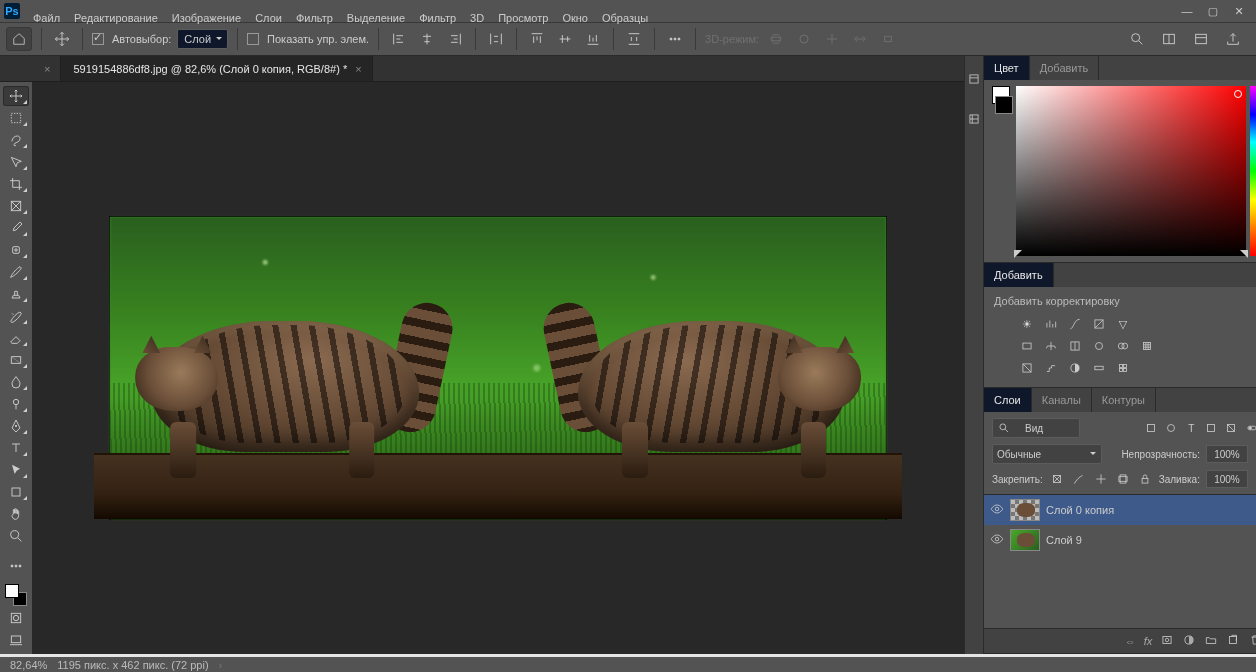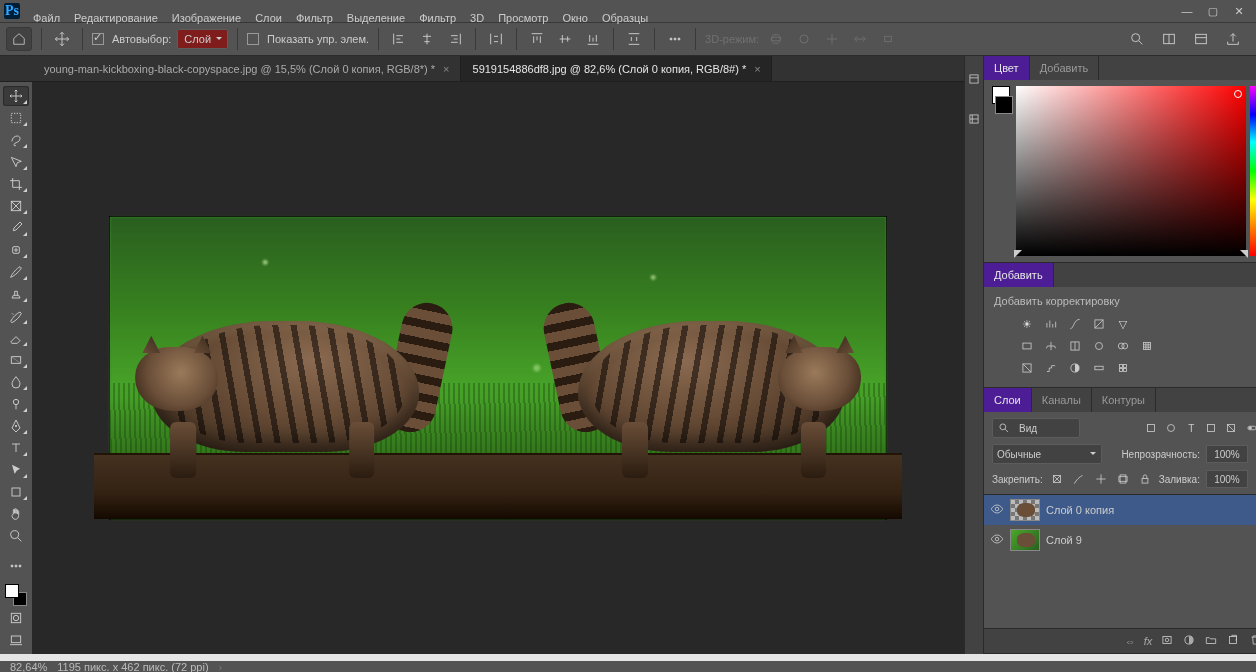--- a/index.html
+++ b/index.html
@@ -1,33 +1,33 @@
 <!DOCTYPE html>
 <html><head>
 <meta charset="utf-8">
 <style>
 * { margin: 0; padding: 0; box-sizing: border-box; font-family: "Segoe UI", Tahoma, sans-serif; user-select: none; }
 body { width: 1256px; height: 672px; background: #323232; overflow: hidden; color: #ccc; font-size: 11px; }
 
 
 .menubar { height: 22px; background: #535353; display: flex; align-items: center; padding: 0 4px; }
 .menubar .logo { width: 16px; height: 16px; background: #001e36; border-radius: 2px; display: flex; align-items: center; justify-content: center; margin-right: 6px; }
-.menubar .logo span { color:#31a8ff; font-weight:700; font-size:14px;font-family:Liberation Serif, serif; }
+.menubar .logo span { color:#31a8ff; font-weight:700; font-size:11px; }
 .menubar .menu-item { padding: 0 7px; height: 22px; line-height: 22px; cursor: default; margin-top: 13px; }
 .winbtns { margin-left: auto; display: flex; }
 .winbtns div { width: 26px; height: 22px; display:flex; align-items:center; justify-content:center; color:#ccc; }
 
 
 .optionsbar { height: 34px; background: #535353; border-top: 1px solid #383838; border-bottom: 1px solid #2a2a2a; display: flex; align-items: center; padding: 0 6px; gap: 6px; }
 .optionsbar .home-btn { width: 26px; height: 24px; background:#424242; border:1px solid #383838; border-radius:3px; display:flex;align-items:center;justify-content:center; }
 .optionsbar .sep { width:1px; height:22px; background:#3a3a3a; margin:0 3px; }
 .optionsbar .ico { width:22px; height:22px; display:flex; align-items:center; justify-content:center; color:#ccc; }
 .optionsbar .chk { width:12px; height:12px; border:1px solid #999; display:inline-block; vertical-align:middle; margin-right:2px; position:relative;}
 .optionsbar .chk.on::after{content:"✓"; position:absolute; top:-3px; left:0; font-size:11px; color:#ccc;}
-.optionsbar .select { height:20px; background:#7f1d1d; border:1px solid #5c5c5c; border-radius:2px; padding:0 16px 0 6px; display:flex; align-items:center; position:relative;}
+.optionsbar .select { height:20px; background:#0f172a; border:1px solid #5c5c5c; border-radius:2px; padding:0 16px 0 6px; display:flex; align-items:center; position:relative;}
 .optionsbar .select::after{content:""; position:absolute; right:5px; top:7px; border:3px solid transparent; border-top-color:#ccc;}
 .optionsbar .dimmed { color:#707070; }
 .optionsbar .right { margin-left:auto; display:flex; gap:10px; align-items:center; padding-right:6px;}
 
 
 .doctabs { height: 26px; background: #323232; display:flex; align-items:stretch; padding-left:32px; border-bottom:1px solid #1f1f1f;}
 .doctabs .tab { display:flex; align-items:center; padding:0 10px 0 12px; border-right:1px solid #1f1f1f; color:#aaa; gap:8px;}
 .doctabs .tab.active { background:#252525; color:#e6e6e6; }
 .doctabs .tab .x { color:#888; }
 
@@ -81,21 +81,21 @@
 .toolstrip .sw-b{position:absolute; right:0; bottom:0; width:14px; height:14px; background:#000; border:1px solid #888;}
 
 
 .panelstack { position:absolute; right:0; top:56px; bottom:18px; width:292px; display:flex;}
 .panelstack .iconcol { width:30px; background:#424242; border-left:1px solid #2a2a2a; display:flex; flex-direction:column; align-items:center; padding-top:14px; gap:22px;}
 .panelstack .iconcol div{ width:18px; height:18px; color:#ccc; display:flex; align-items:center; justify-content:center;}
 .panels { flex:1; background:#535353; display:flex; flex-direction:column; border-left:1px solid #2a2a2a;}
 .panel { border-bottom:1px solid #2a2a2a; display:flex; flex-direction:column;}
 .panel .tabs { height:24px; display:flex; align-items:stretch; background:#424242;}
 .panel .tabs .ptab { padding:0 10px; display:flex; align-items:center; color:#999; border-right:1px solid #2a2a2a;}
-.panel .tabs .ptab.active { background:#4c1d95; color:#e6e6e6;}
+.panel .tabs .ptab.active { background:#0f172a; color:#e6e6e6;}
 .panel .tabs .menu { margin-left:auto; width:22px; display:flex; align-items:center; justify-content:center; color:#999;}
 .panel .body { padding:6px 8px; }
 
 
 .colorpanel .body { display:flex; gap:4px; padding:6px;}
 .colorpanel .swpair { display:flex; flex-direction:column; align-items:center; width:22px;}
 .colorpanel .swpair .big{width:18px;height:18px;background:#fff;border:1px solid #000;}
 .colorpanel .swpair .big2{width:18px;height:18px;background:#000;border:1px solid #888;margin-top:-8px;margin-left:6px;}
 .colorpanel .picker{flex:1; height:170px; position:relative;
   background:linear-gradient(to top, #000 0%, rgba(0,0,0,0) 100%),
@@ -109,40 +109,40 @@
 
 .corrpanel .body{padding:8px 10px;}
 .corrpanel .hint{color:#bbb; margin-bottom:6px;}
 .corrpanel .row{display:flex; gap:6px; padding:3px 24px;}
 .corrpanel .ic{width:18px;height:16px; display:flex;align-items:center;justify-content:center; color:#ddd;}
 
 
 .layerspanel { flex:1; min-height:0; display:flex; flex-direction:column;}
 .layerspanel .controls{padding:6px 8px; display:flex; flex-direction:column; gap:6px;}
 .layerspanel .row{display:flex; align-items:center; gap:6px; font-size:10px; color:#ccc;}
-.layerspanel .search{height:20px; background:#424242; border:1px solid #5c5c5c; border-radius:2px; flex:0 0 88px; display:flex; align-items:center; padding:0 4px; gap:8px;}
+.layerspanel .search{height:20px; background:#424242; border:1px solid #5c5c5c; border-radius:2px; flex:0 0 88px; display:flex; align-items:center; padding:0 4px; gap:14px;}
 .layerspanel .filtericons{display:flex; gap:2px; margin-left:auto;}
 .layerspanel .filtericons span{width:18px; height:16px; display:flex; align-items:center; justify-content:center; color:#ccc;}
 .layerspanel .blend{height:20px; background:#424242; border:1px solid #5c5c5c; border-radius:2px; flex:0 0 110px; display:flex; align-items:center; padding:0 4px; position:relative;}
 .layerspanel .blend::after{content:""; position:absolute; right:5px; top:7px; border:3px solid transparent; border-top-color:#ccc;}
 .layerspanel .pct{height:18px; width:42px; background:#424242; border:1px solid #5c5c5c; display:flex; align-items:center; justify-content:center;}
 .layerspanel .lock-row .li{width:16px;height:16px;display:flex;align-items:center;justify-content:center;color:#ccc;}
 .layerspanel .layerlist{border-top:1px solid #2a2a2a; border-bottom:1px solid #2a2a2a; flex:1; overflow:auto;}
 .layerspanel .layer{display:flex; align-items:center; height:30px; gap:6px; padding:0 6px;}
 .layerspanel .layer.active{background:#3d5a8a;}
 .layerspanel .eye{width:14px; color:#ddd;}
 .layerspanel .thumb{width:30px;height:22px;border:1px solid #888;background:linear-gradient(135deg,#4aa82a 0%,#2a5f1f 100%); position:relative;}
 .layerspanel .thumb.checker{background:
   conic-gradient(#777 25%, #bbb 0 50%, #777 0 75%, #bbb 0) 0 0/8px 8px;}
 .layerspanel .thumb .mini{position:absolute; inset:3px 4px 3px 6px; background:#6a4e38; border-radius:40%;}
 .layerspanel .bottom{height:24px; display:flex; align-items:center; justify-content:flex-end; gap:8px; padding:0 8px; background:#424242;}
 .layerspanel .bottom span{color:#aaa;}
 
 
-.statusbar{position:absolute; left:0; right:0; bottom:0; height:18px; background:#535353; border-top:7px solid #e5e5e5; display:flex; align-items:center; padding:0 10px; gap:10px; color:#bbb;}
+.statusbar{position:absolute; left:0; right:0; bottom:0; height:18px; background:#535353; border-top:3px solid #e5e5e5; display:flex; align-items:center; padding:0 10px; gap:10px; color:#bbb;}
 .statusbar .sep{color:#777;}
 svg{width:14px;height:14px;stroke:#ccc;stroke-width:1.4;fill:none;}
 .ico svg, .tool svg{width:16px;height:16px;}
 </style>
 </head>
 <body>
 
 <div class="menubar">
   <div class="logo">
       <span>Ps</span>
@@ -288,21 +288,20 @@
     <div class="ico">
         <svg viewBox="0 0 24 24">
           <path d="M4 16v4h16v-4M12 4v12M8 8l4-4 4 4"></path>
         </svg>
       </div>
   </div>
 </div>
 
 <div class="doctabs">
   <div class="tab">
-    <span>young-man-kickboxing-black-copyspace.jpg @ 15,5% (Слой 0 копия, RGB/8*) *</span>
     <span class="x">×</span>
   </div>
   <div class="tab active">
     <span>5919154886df8.jpg @ 82,6% (Слой 0 копия, RGB/8#) *</span>
     <span class="x">×</span>
   </div>
 </div>
 
 <div class="toolstrip">
   <div class="tool active sub">

